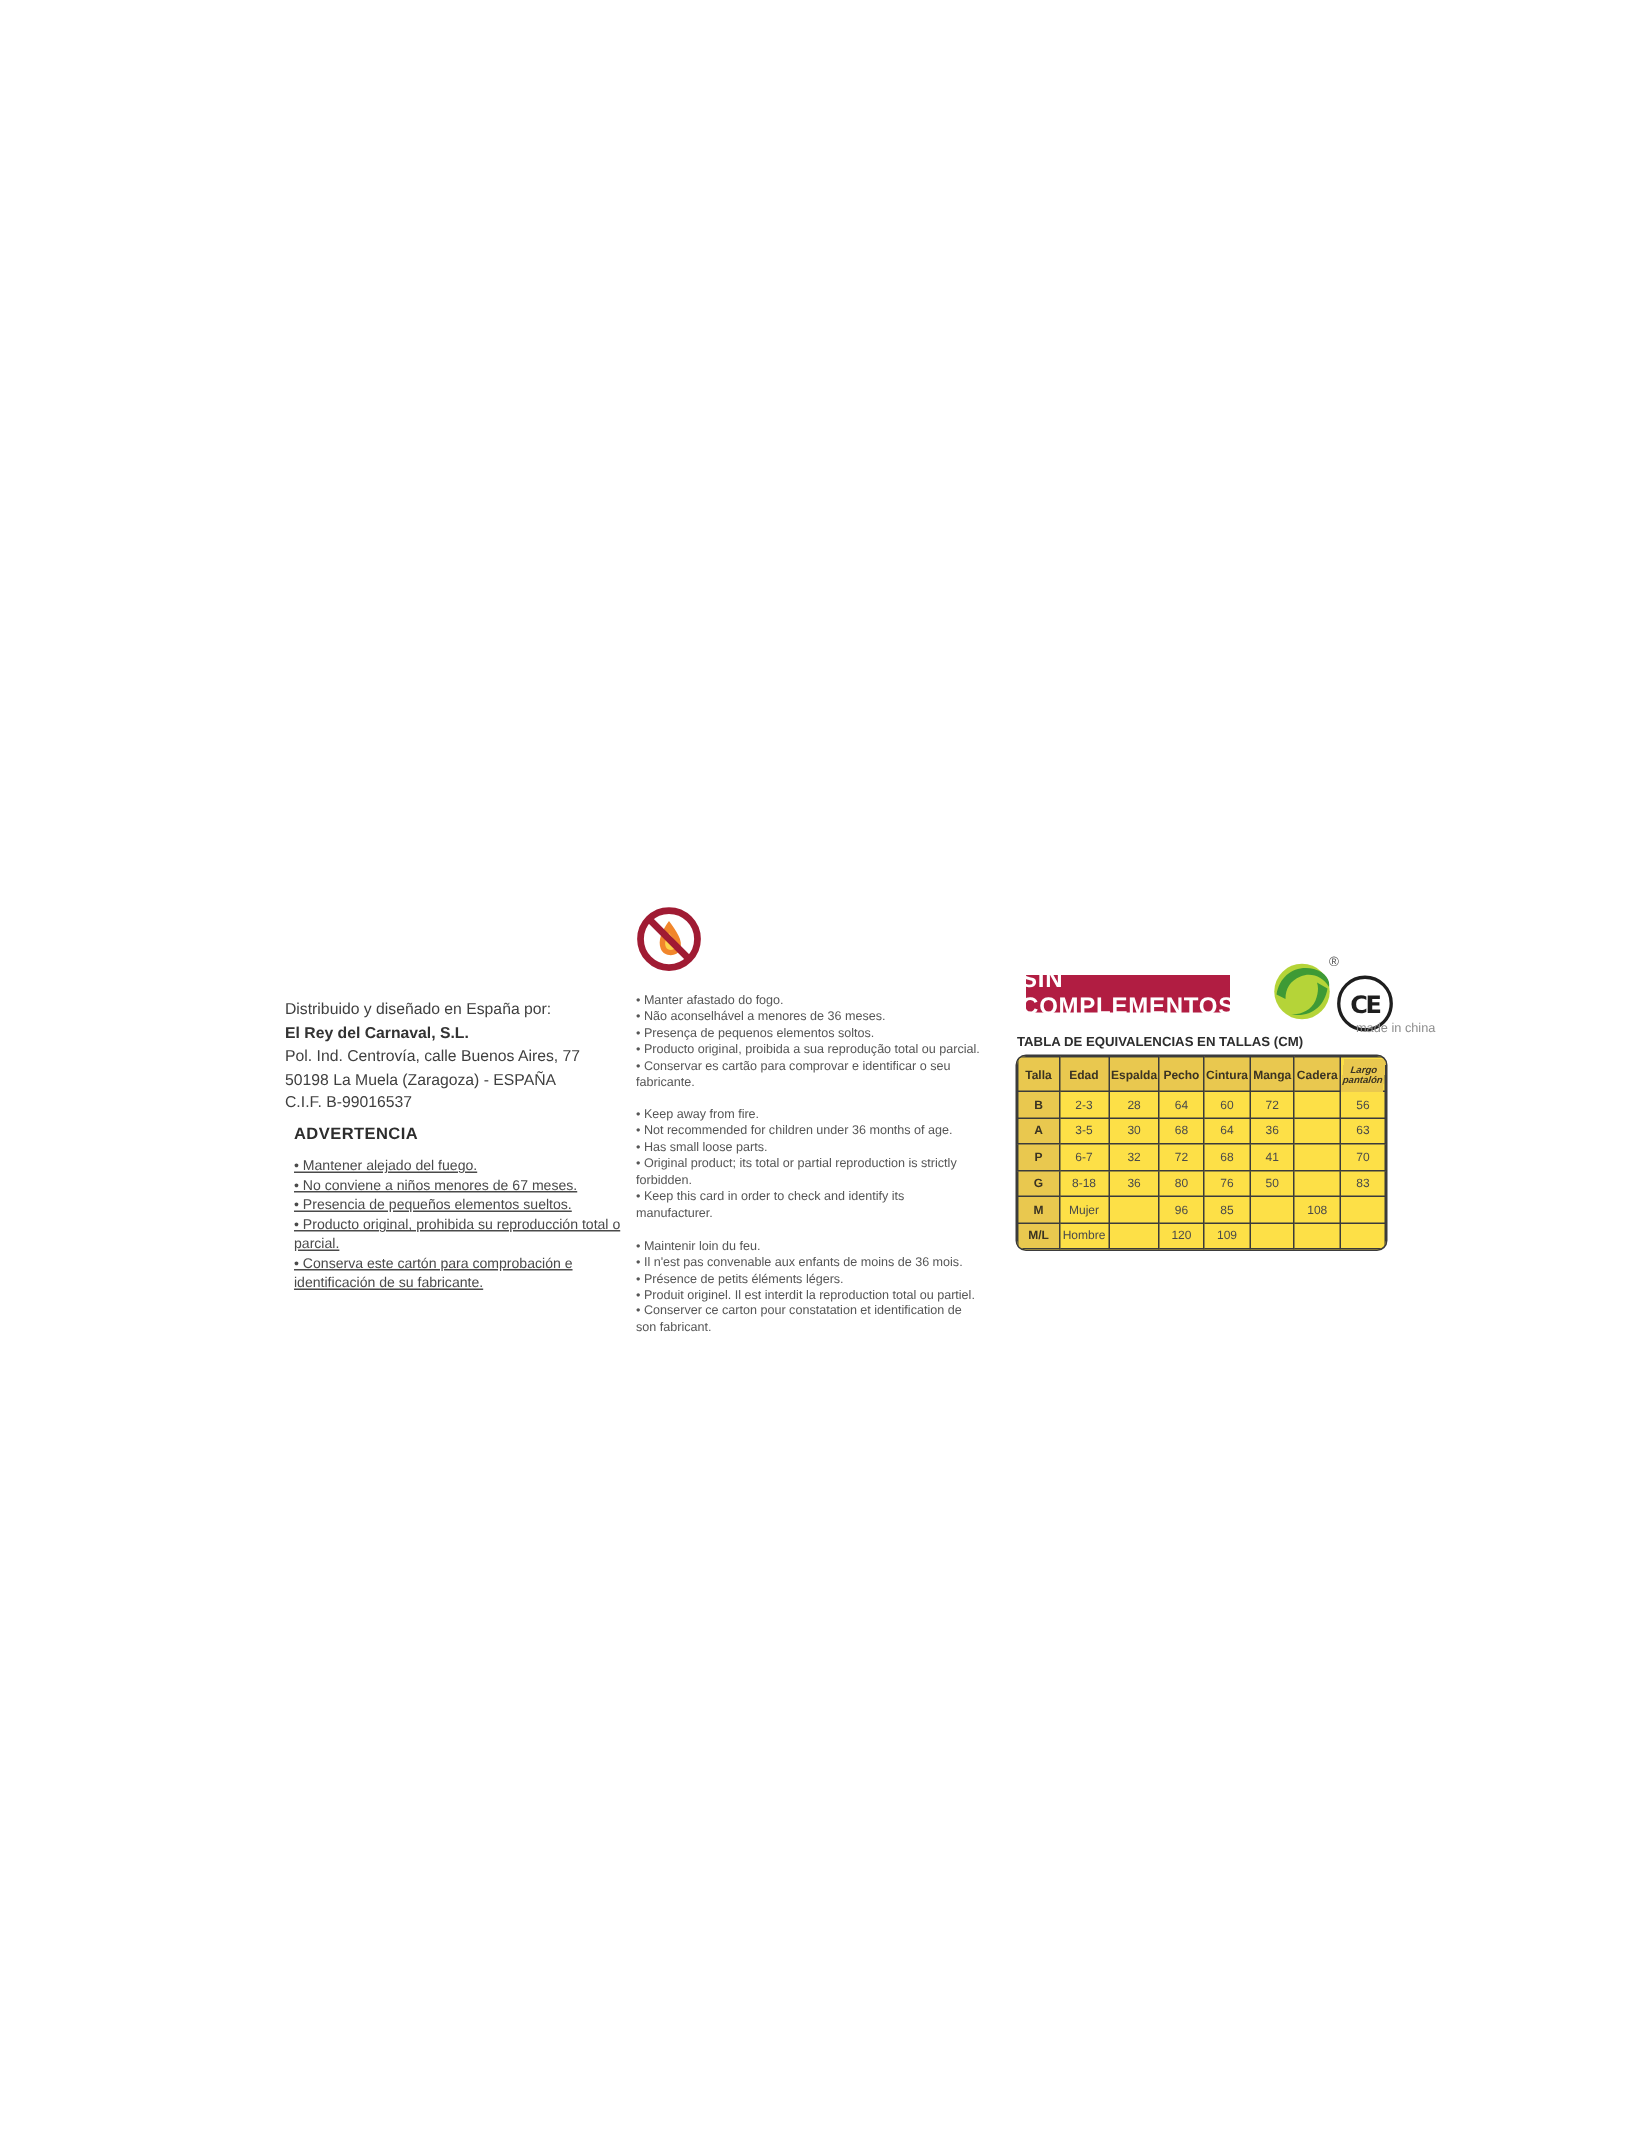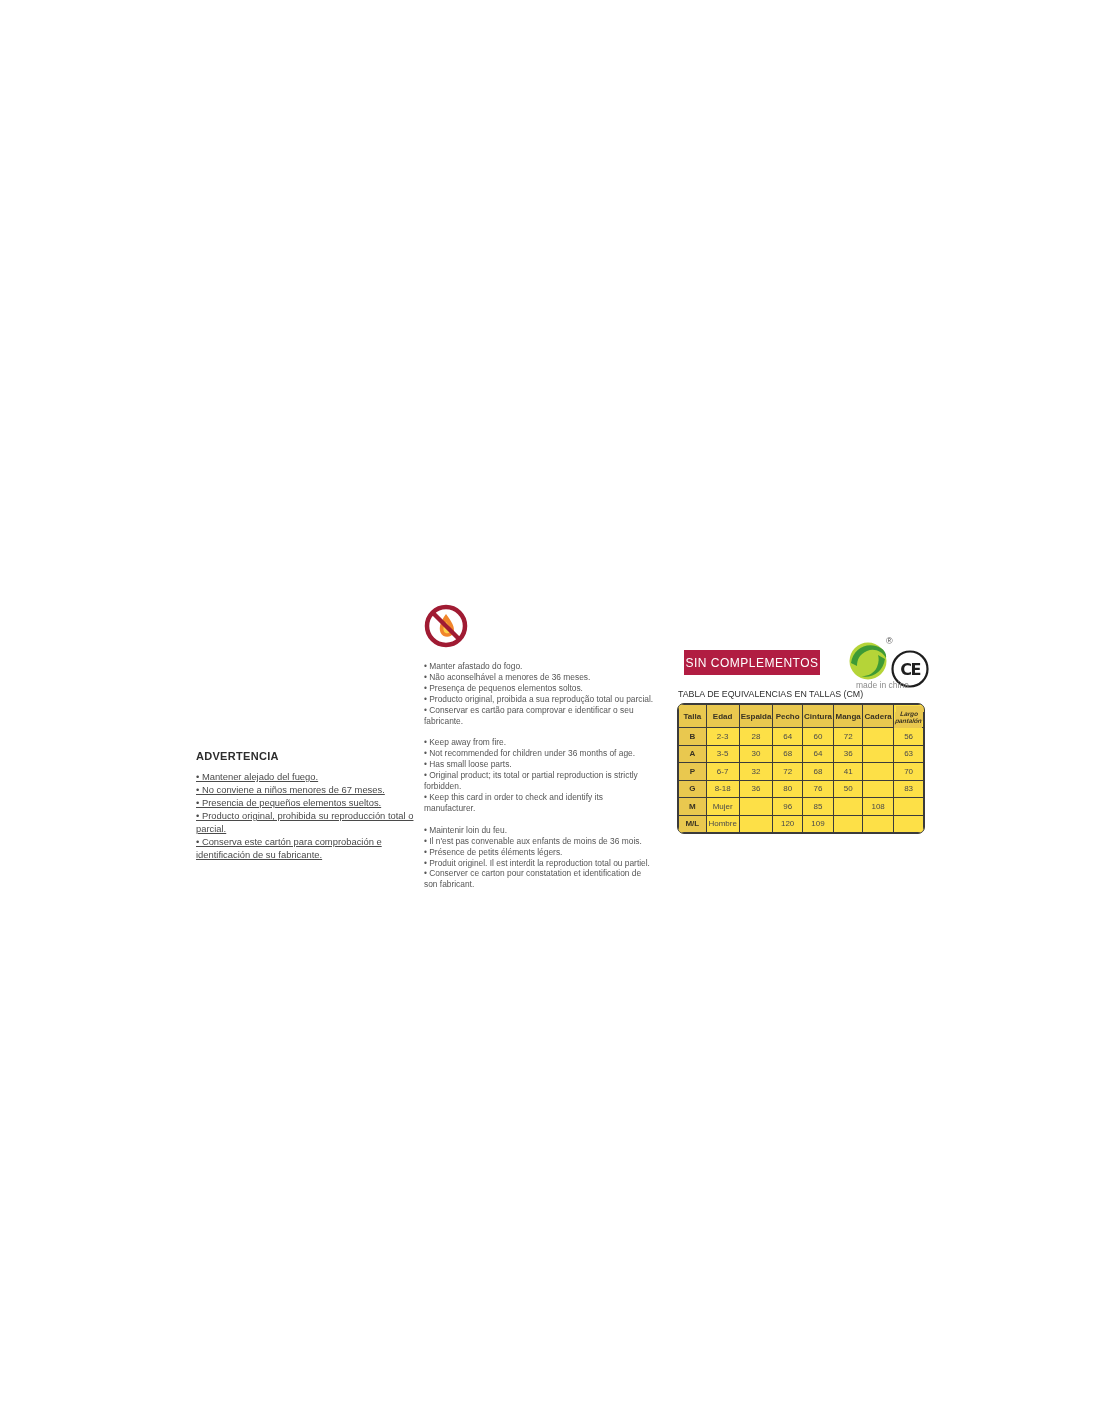--- a/index.html
+++ b/index.html
@@ -20,43 +20,50 @@
   .adv .bullet { font-size:9.4px; line-height:13px; color:#4a4a4a;text-decoration:underline; }
   
   .mid { position:absolute; left:424px; top:604px; width:230px; }
   .mid-head { display:flex; gap:8px; margin-bottom:13px; }
   .headlines { padding-top:3px; }
   .headlines .headline { font-size:8.6px; font-weight:bold; line-height:11px; color:#5a5a5a; }
   .group { margin-bottom:11px; }
   .group .bullet { font-size:8.4px; line-height:10.9px; color:#565656; }
   
   .banner { position:absolute; left:684px; top:650px; width:136px; height:25px;
-            background:#b11d42; color:#ffffff; font-weight:normal; font-size:12px;
+            background:#b11d42; color:#ffffff; font-weight:bold; font-size:16px;
             display:flex; align-items:center; justify-content:center; letter-spacing:.5px; }
   .greendot { position:absolute; left:848px; top:640px; }
   .regmark  { position:absolute; left:886px; top:636px; font-size:9px; color:#555; }
   .cemark   { position:absolute; left:890px; top:648px; }
-  .madein   { position:absolute; left:856px; top:680px; font-size:8.5px; color:#8c8c8c; }
-  
-  .tbl-title { position:absolute; left:678px; top:689px; font-size:8.8px; font-weight:normal; color:#2d2d2d; }
+  .madein   { position:absolute; left:904px; top:680px; font-size:8.5px; color:#8c8c8c; }
+  
+  .tbl-title { position:absolute; left:678px; top:689px; font-size:8.8px; font-weight:bold; color:#2d2d2d; }
   .tbl-wrap  { position:absolute; left:677px; top:703px; width:246px;
                border:1.6px solid #3b3b3b; border-radius:7px; overflow:hidden; background:#fde047; }
   table.sizes { border-collapse:collapse; width:100%; }
   .sizes th, .sizes td { border:1px solid #3b3b3b; font-size:8px; text-align:center;
                          height:16.5px; padding:0 1px; color:#4a4a4a; }
   .sizes thead th { background:#e9c84f; font-weight:bold; color:#3a3322; height:22px; }
   .sizes th.talla { background:#e9c84f; font-weight:bold; color:#3a3322; }
   .sizes thead th.last-col { font-style:italic; font-size:6.4px; line-height:7px; transform:skewX(-6deg); }
 </style>
 </head>
 <body>
 
 <div class="canvas">
 
 
+  <div class="addr">
+    <div>Distribuido y diseñado en España por:</div>
+    <div class="bold">El Rey del Carnaval, S.L.</div>
+    <div>Pol. Ind. Centrovía, calle Buenos Aires, 77</div>
+    <div>50198 La Muela (Zaragoza) - ESPAÑA</div>
+    <div>C.I.F. B-99016537</div>
+  </div>
 
   <div class="adv">
     <div class="adv-title">ADVERTENCIA</div>
     <div>
         <div class="bullet">• Mantener alejado del fuego.</div>
         <div class="bullet">• No conviene a niños menores de 67 meses.</div>
         <div class="bullet">• Presencia de pequeños elementos sueltos.</div>
         <div class="bullet">• Producto original, prohibida su reproducción total o parcial.</div>
         <div class="bullet">• Conserva este cartón para comprobación e identificación de su fabricante.</div>
       </div>

